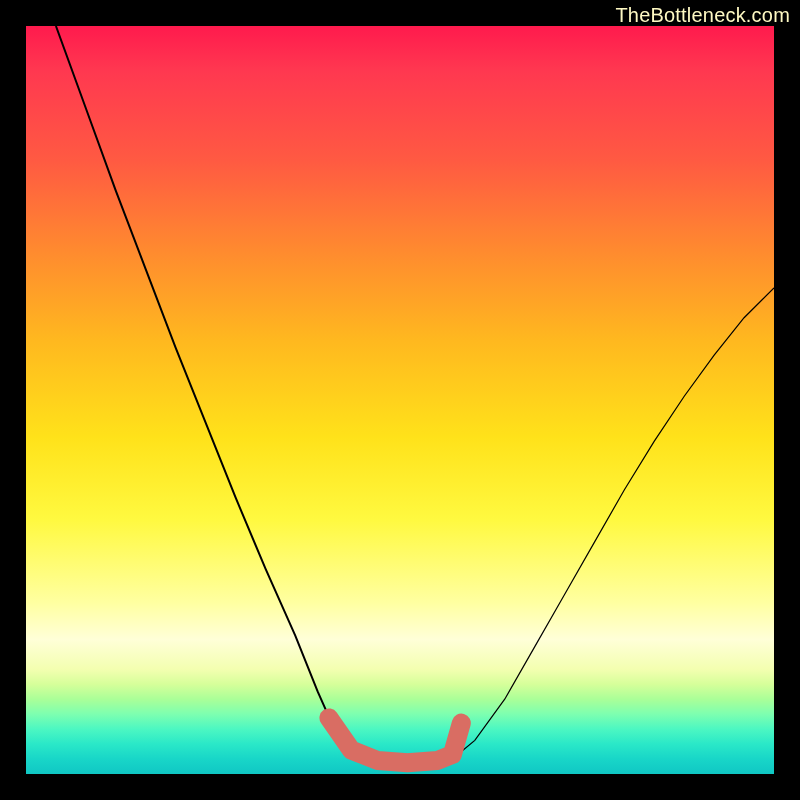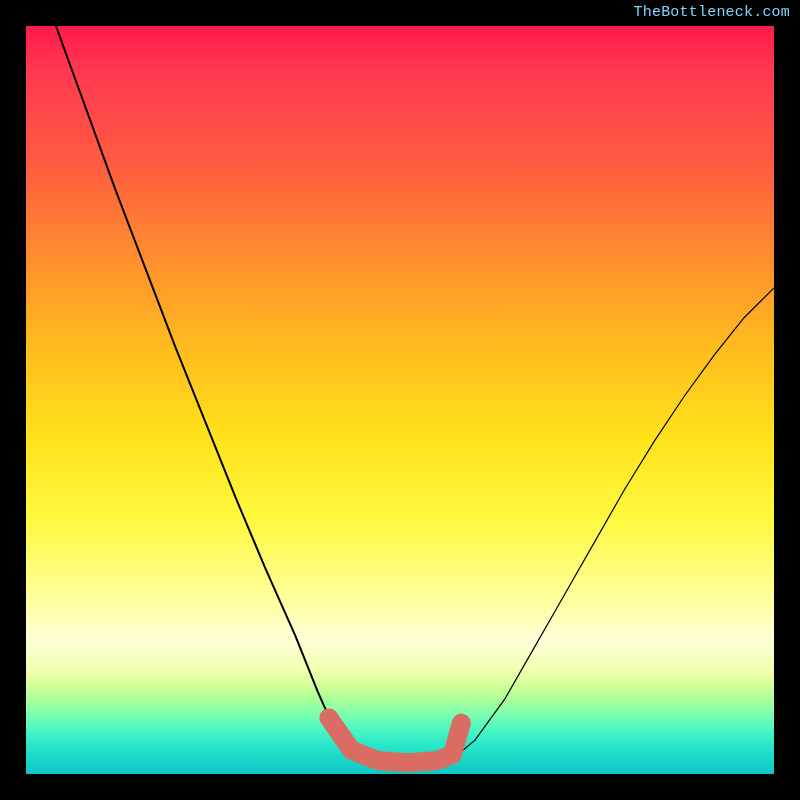--- a/index.html
+++ b/index.html
@@ -50,23 +50,23 @@
       #4cf7c2 94%,
       #2ae8c8 96%,
       #18d6c8 98%,
       #10c7c4 100%
     );
   }
   .watermark {
     position: absolute;
     top: 4px;
     right: 10px;
-    font-family: Liberation Mono, monospace;
-    font-size: 15px;
-    color: #7dd3fc;
+    font-family: Liberation Sans, sans-serif;
+    font-size: 20px;
+    color: #fef9c3;
     letter-spacing: 0.2px;
     user-select: none;
   }
   svg.curves {
     position: absolute;
     left: 0;
     top: 0;
     width: 100%;
     height: 100%;
   }

